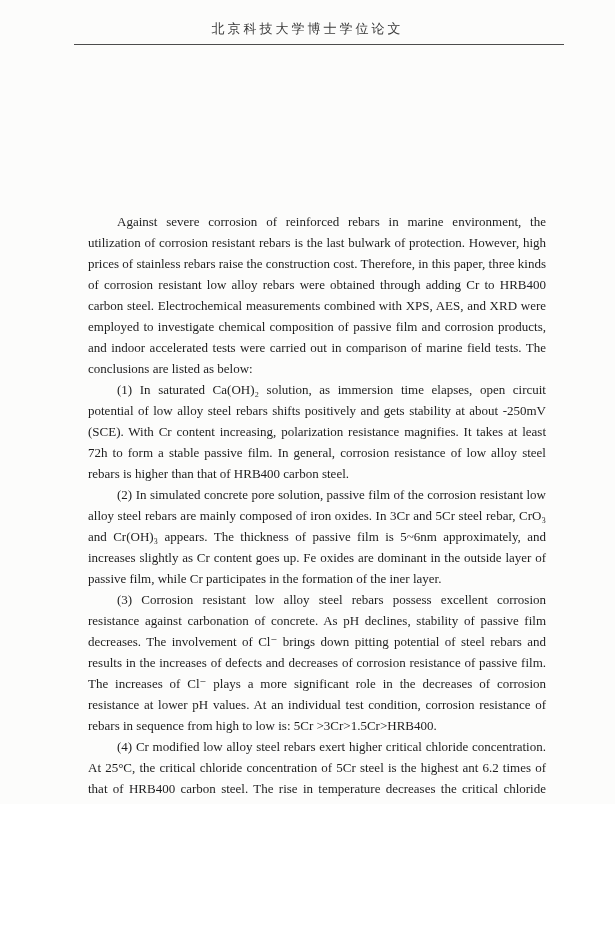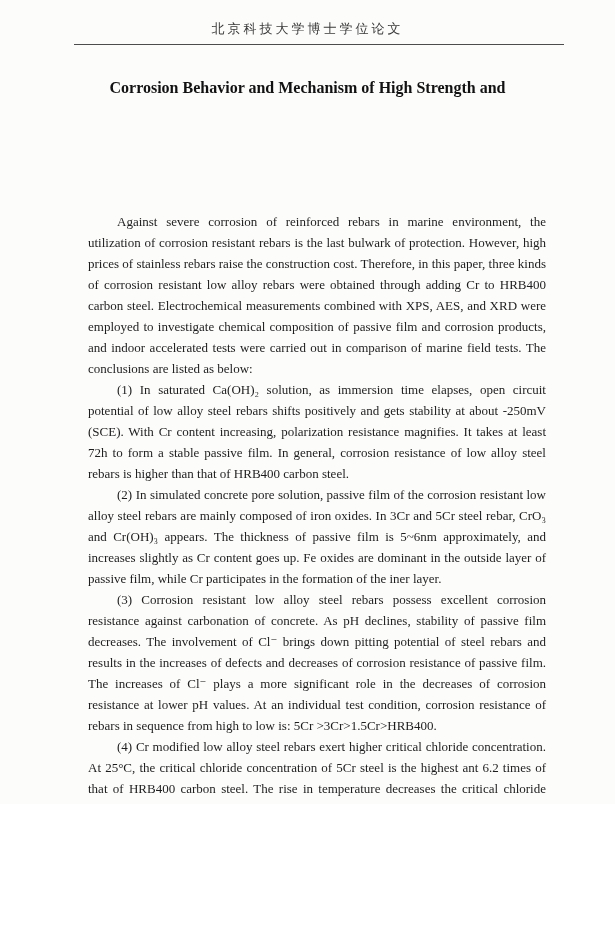--- a/index.html
+++ b/index.html
@@ -93,21 +93,20 @@
 </head>
 <body>
 
 <div class="page">
 
   <div class="running-header">北京科技大学博士学位论文</div>
 
   <div class="header-rule"></div>
 
   <div class="title">
-    <span>Corrosion Behavior and Mechanism of High Strength and</span>
   </div>
 
 
   <div class="abstract-body">
     <p>Against severe corrosion of reinforced rebars in marine environment, the utilization of corrosion resistant rebars is the last bulwark of protection. However, high prices of stainless rebars raise the construction cost. Therefore, in this paper, three kinds of corrosion resistant low alloy rebars were obtained through adding Cr to HRB400 carbon steel. Electrochemical measurements combined with XPS, AES, and XRD were employed to investigate chemical composition of passive film and corrosion products, and indoor accelerated tests were carried out in comparison of marine field tests. The conclusions are listed as below:</p>
     <p>(1) In saturated Ca(OH)₂ solution, as immersion time elapses, open circuit potential of low alloy steel rebars shifts positively and gets stability at about -250mV (SCE). With Cr content increasing, polarization resistance magnifies. It takes at least 72h to form a stable passive film. In general, corrosion resistance of low alloy steel rebars is higher than that of HRB400 carbon steel.</p>
     <p>(2) In simulated concrete pore solution, passive film of the corrosion resistant low alloy steel rebars are mainly composed of iron oxides. In 3Cr and 5Cr steel rebar, CrO₃ and Cr(OH)₃ appears. The thickness of passive film is 5~6nm approximately, and increases slightly as Cr content goes up. Fe oxides are dominant in the outside layer of passive film, while Cr participates in the formation of the iner layer.</p>
     <p>(3) Corrosion resistant low alloy steel rebars possess excellent corrosion resistance against carbonation of concrete. As pH declines, stability of passive film decreases. The involvement of Cl⁻ brings down pitting potential of steel rebars and results in the increases of defects and decreases of corrosion resistance of passive film. The increases of Cl⁻ plays a more significant role in the decreases of corrosion resistance at lower pH values. At an individual test condition, corrosion resistance of rebars in sequence from high to low is: 5Cr &gt;3Cr&gt;1.5Cr&gt;HRB400.</p>
     <p>(4) Cr modified low alloy steel rebars exert higher critical chloride concentration. At 25°C, the critical chloride concentration of 5Cr steel is the highest ant 6.2 times of that of HRB400 carbon steel. The rise in temperature decreases the critical chloride concentration of rebars in simulated concrete pore solution. The utilization of corrosion resistant rebars is capable of postponing</p>
   </div>

